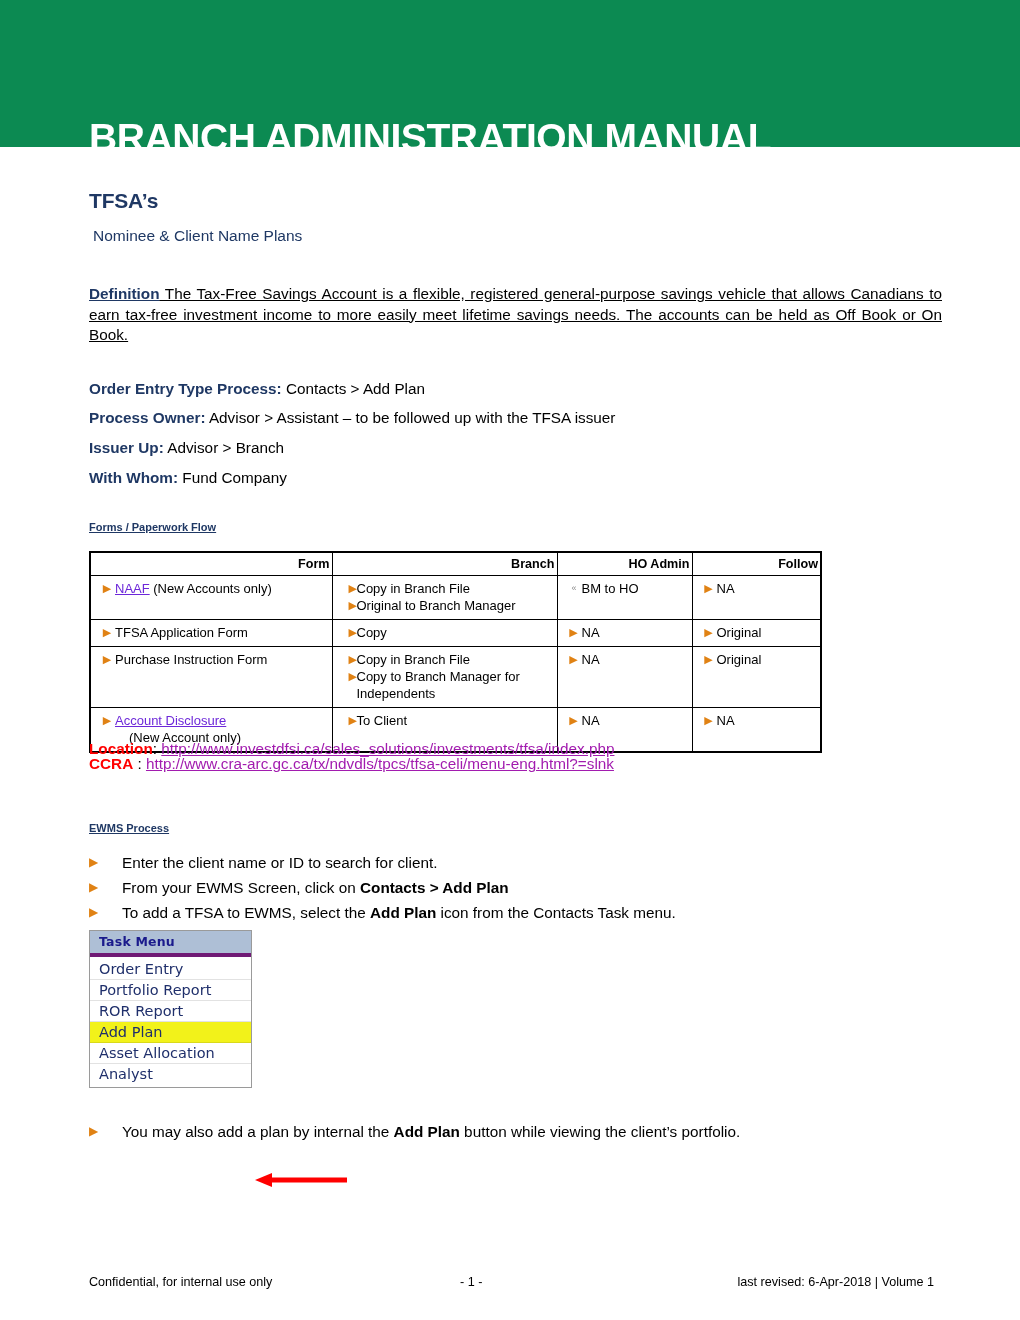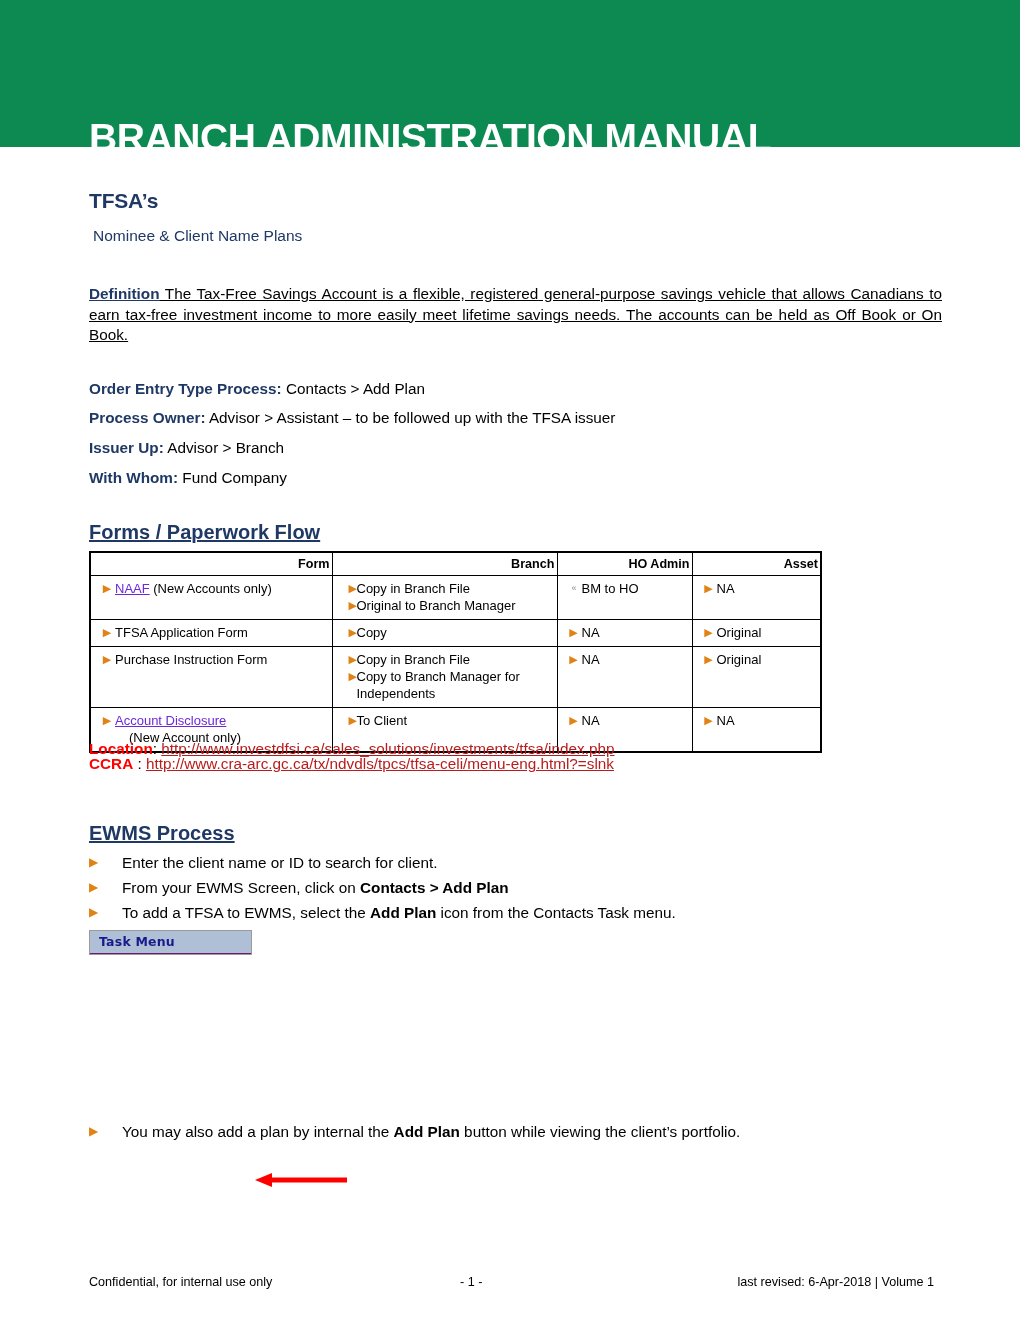--- a/index.html
+++ b/index.html
@@ -98,21 +98,21 @@
   .proc .v { color: #000000; }
   .proc-1 { top: 232px; }
   .proc-2 { top: 261px; }
   .proc-3 { top: 291px; }
   .proc-4 { top: 321px; }
 
   
   .sec-head {
     position: absolute;
     left: 89px;
-    font-size: 20px;
+    font-size: 11px;
     font-weight: bold;
     color: #1f3864;
     text-decoration: underline;
     white-space: nowrap;
   }
   .sec-forms { top: 374px; }
   .sec-ewms  { top: 675px; }
 
   
   .tbl {
@@ -187,21 +187,21 @@
     position: absolute;
     left: 89px;
     font-size: 15.3px;
     white-space: nowrap;
   }
   .link-line .redlbl {
     color: #ff0000;
     font-weight: bold;
   }
   .link-line .url {
-    color: #b91c1c;
+    color: #a21caf;
     text-decoration: underline;
   }
   .loc-line  { top: 593px; }
   .ccra-line { top: 608px; }
 
   
   .blist {
     position: absolute;
     left: 89px;
     font-size: 15.3px;
@@ -234,21 +234,21 @@
     background: #ffffff;
     box-sizing: border-box;
     font-family: "DejaVu Sans", sans-serif;
   }
   .tm-head {
     background: #aebfd6;
     color: #1a1a8c;
     font-weight: bold;
     font-size: 12.5px;
     padding: 3px 0 4px 9px;
-    border-bottom: 1px solid #701a75;
+    border-bottom: 4px solid #701a75;
     letter-spacing: 0.2px;
   }
   .tm-body { padding: 2px 0 3px 0; background: #ffffff; }
   .tm-item {
     font-size: 14.5px;
     color: #1f2f6b;
     padding: 0 0 0 9px;
     line-height: 20px;
     border-bottom: 1px solid #e2e2e2;
     white-space: nowrap;
@@ -309,21 +309,21 @@
         <col class="c1">
         <col class="c2">
         <col class="c3">
         <col class="c4">
       </colgroup>
     <thead>
       <tr>
         <th>Form</th>
         <th>Branch</th>
         <th>HO Admin</th>
-        <th>Asset</th>
+        <th>Follow</th>
       </tr>
     </thead>
     <tbody>
 
       <tr>
         <td>
           <div class="cellrow">
             <span class="bullet">▶</span>
             <span class="celltxt"><a class="lnk" href="#">NAAF</a><span> (New Accounts only)</span></span>
           </div>
@@ -455,20 +455,28 @@
         <span class="btxt"><span>From your EWMS Screen, click on </span><span class="bold">Contacts &gt; Add Plan</span><span></span></span>
       </div>
     <div class="bli">
         <span class="bdot">▶</span>
         <span class="btxt"><span>To add a TFSA to EWMS, select the </span><span class="bold">Add Plan</span><span> icon from the Contacts Task menu.</span></span>
       </div>
   </div>
 
   <div class="taskmenu">
     <div class="tm-head">Task Menu</div>
+    <div class="tm-body">
+      <div class="tm-item">Order Entry</div>
+      <div class="tm-item">Portfolio Report</div>
+      <div class="tm-item">ROR Report</div>
+      <div class="tm-item hl">Add Plan</div>
+      <div class="tm-item cont">Asset Allocation</div>
+      <div class="tm-item nob">Analyst</div>
+    </div>
   </div>
 
   <svg class="arrow" viewBox="0 0 92 14">
     <polygon points="0,7 17,0 17,14" fill="#ff0000"></polygon>
     <rect x="15" y="4.5" width="77" height="5" fill="#ff0000"></rect>
   </svg>
 
   <div class="blist blist-last">
     <div class="bli">
         <span class="bdot">▶</span>

